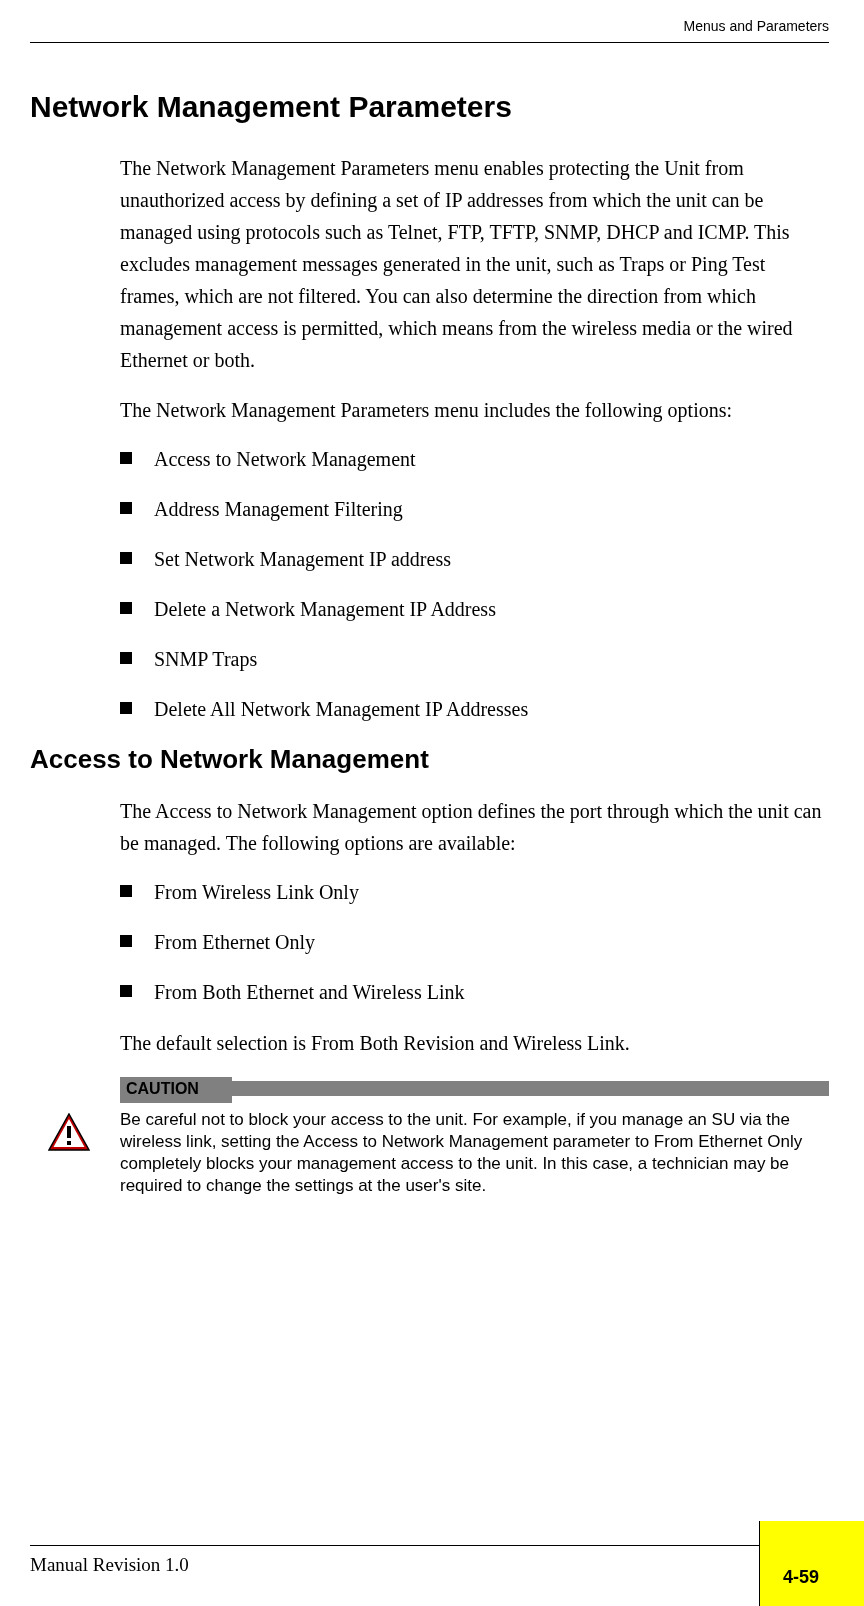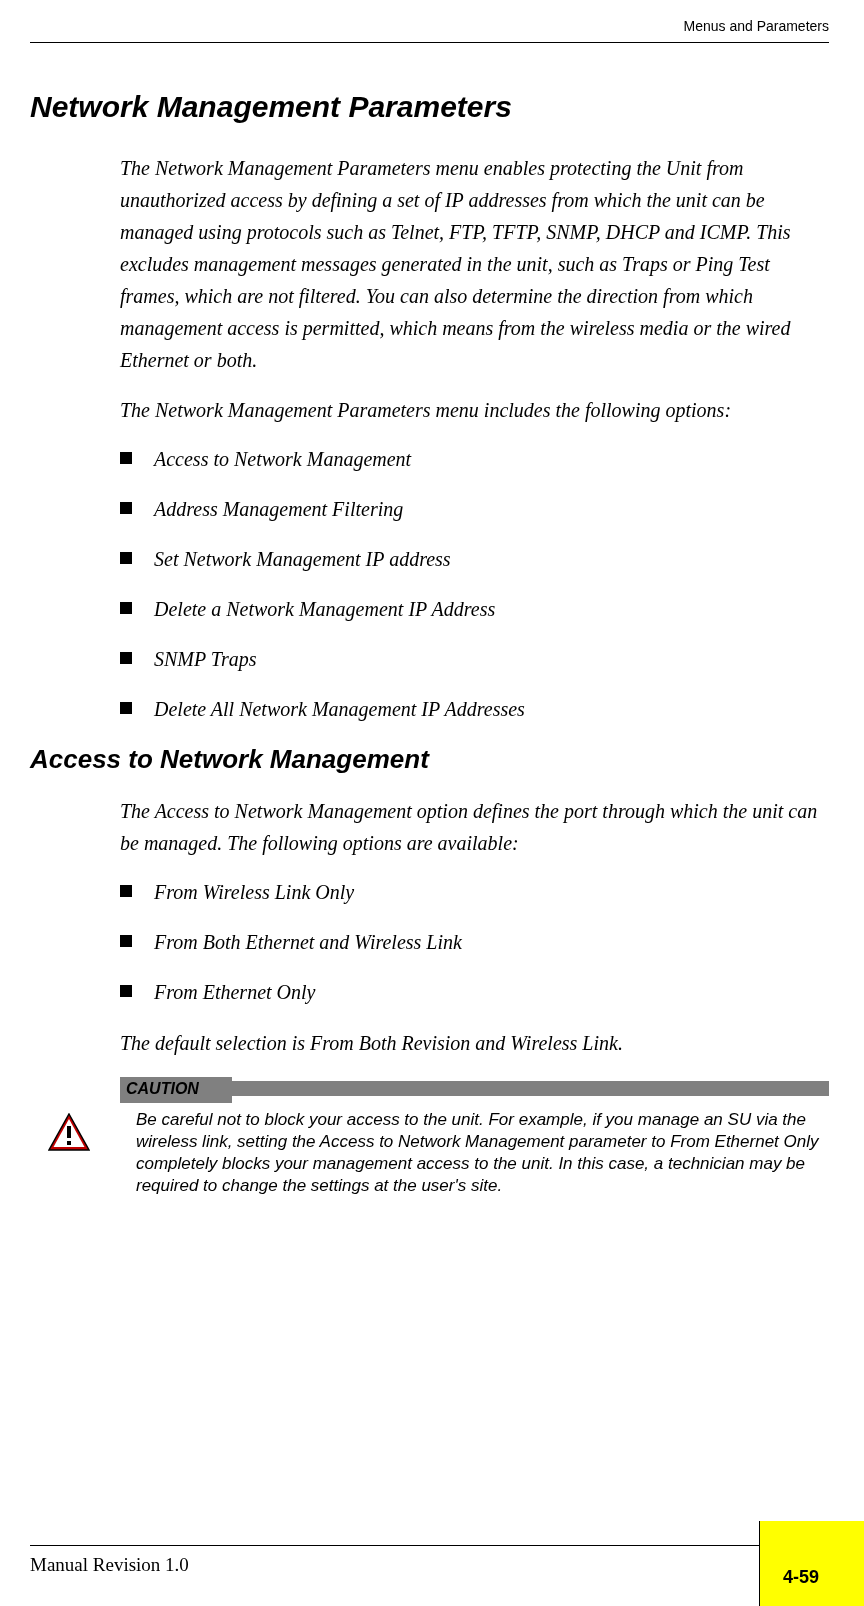--- a/index.html
+++ b/index.html
@@ -23,21 +23,20 @@
       top: 42px;
       left: 30px;
       right: 35px;
       border-top: 1px solid #000;
     }
     .content {
       position: absolute;
       top: 90px;
       left: 30px;
       right: 35px;
-      font-style: italic;
     }
     h1 {
       font-family: Arial, Helvetica, sans-serif;
       font-weight: bold;
       font-size: 30px;
       margin-bottom: 28px;
     }
     h2 {
       font-family: Arial, Helvetica, sans-serif;
       font-weight: bold;
@@ -93,21 +92,20 @@
       background: #808080;
       flex: 1;
       height: 15px;
       align-self: center;
       margin-top: -3px;
     }
     .caution-body-row {
       display: flex;
       align-items: flex-start;
       margin-top: 6px;
-      gap: 16px;
     }
     .warn-icon {
       width: 42px;
       height: 38px;
       margin-left: -72px;
       margin-right: 30px;
       margin-top: 4px;
       flex-shrink: 0;
     }
     .warn-icon svg { display: block; }
@@ -169,22 +167,22 @@
     <li>SNMP Traps</li>
     <li>Delete All Network Management IP Addresses</li>
   </ul>
 
   <h2>Access to Network Management</h2>
 
   <p class="body-text">The Access to Network Management option defines the port through which the unit can be managed. The following options are available:</p>
 
   <ul>
     <li>From Wireless Link Only</li>
+    <li>From Ethernet Only</li>
     <li>From Both Ethernet and Wireless Link</li>
-    <li>From Ethernet Only</li>
   </ul>
 
   <p class="body-text">The default selection is From Both Revision and Wireless Link.</p>
 
   <div class="caution-box">
     <div class="caution-label-row">
       <div class="caution-label">CAUTION</div>
       <div class="caution-bar"></div>
     </div>
     <div class="caution-body-row">

